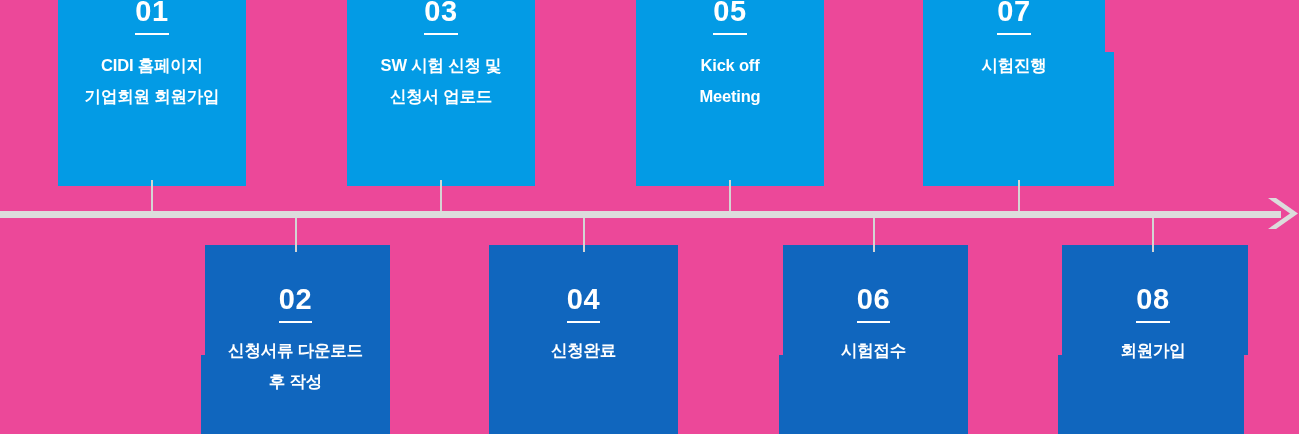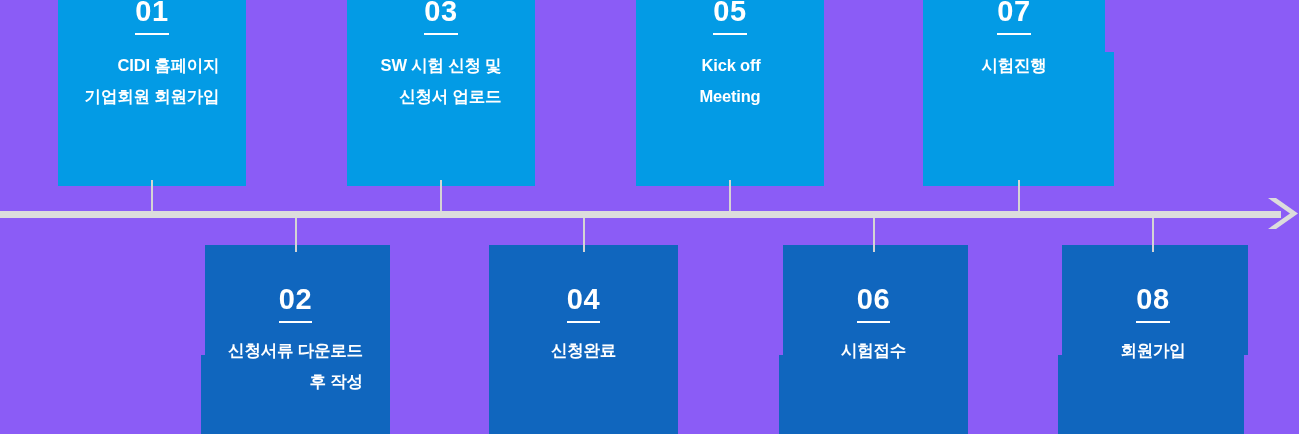--- a/index.html
+++ b/index.html
@@ -8,21 +8,21 @@
     background: #ffffff;
   }
   body {
     font-family: "Liberation Sans", "DejaVu Sans", sans-serif;
   }
   #stage {
     position: relative;
     width: 1299px;
     height: 434px;
     overflow: hidden;
-    background: #8b5cf6;
+    background: #ec4899;
   }
 
   
   .axis-line {
     position: absolute;
     left: 0;
     top: 211px;
     width: 1281px;
     height: 7px;
     background: #dcdcdc;
@@ -68,21 +68,20 @@
     border-bottom: 2px solid #ffffff;
     padding-bottom: 7px;
     display: inline-block;
   }
   .step-label {
     font-size: 16.5px;
     font-weight: 700;
     line-height: 1.85;
     white-space: pre-line;
     letter-spacing: -0.2px;
-    text-align: right;
   }
 
   
   .step-top .step-num { margin-top: 27px; }
   .step-top .step-label { margin-top: 15px; }
 
   
   .step-bottom .step-num { margin-top: 40px; }
   .step-bottom .step-label { margin-top: 12px; }
 </style>

